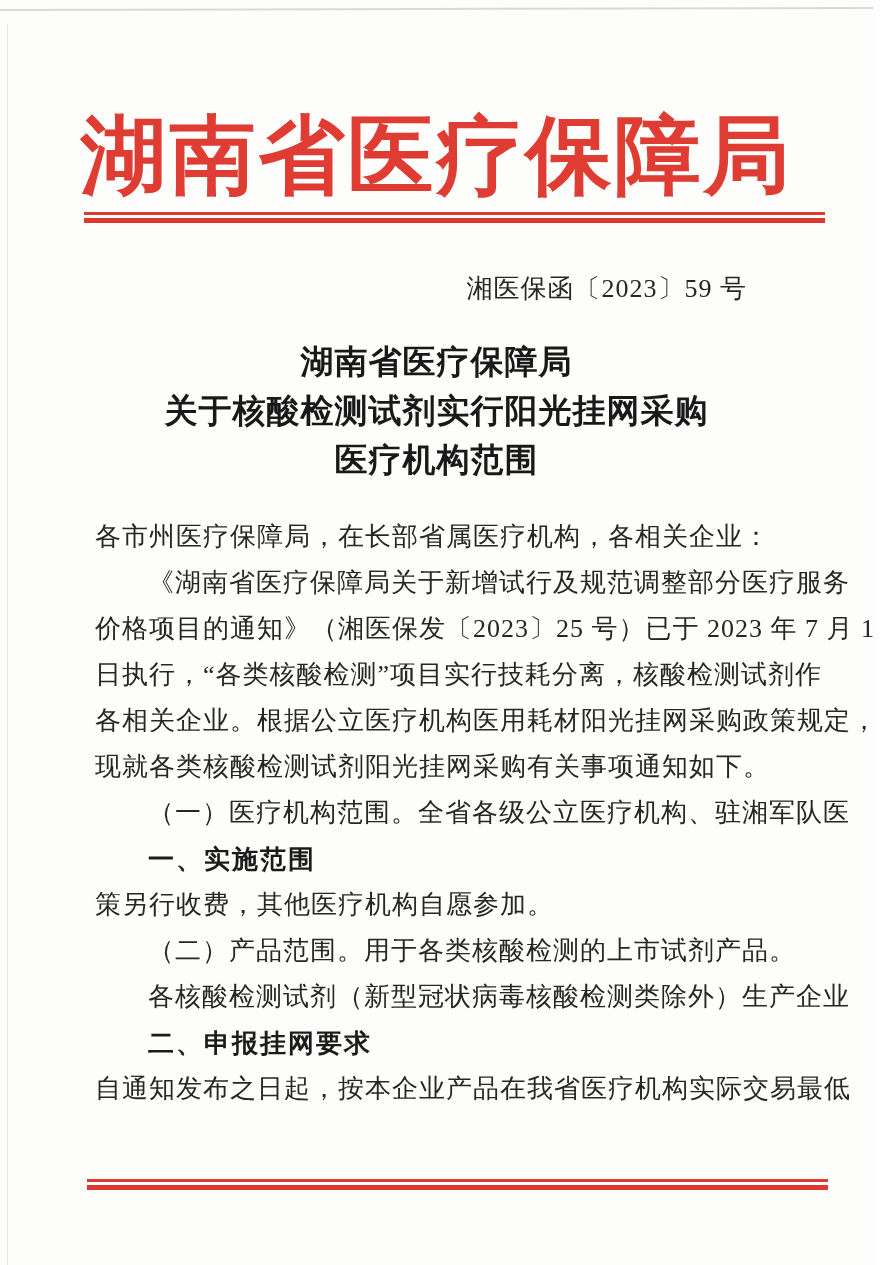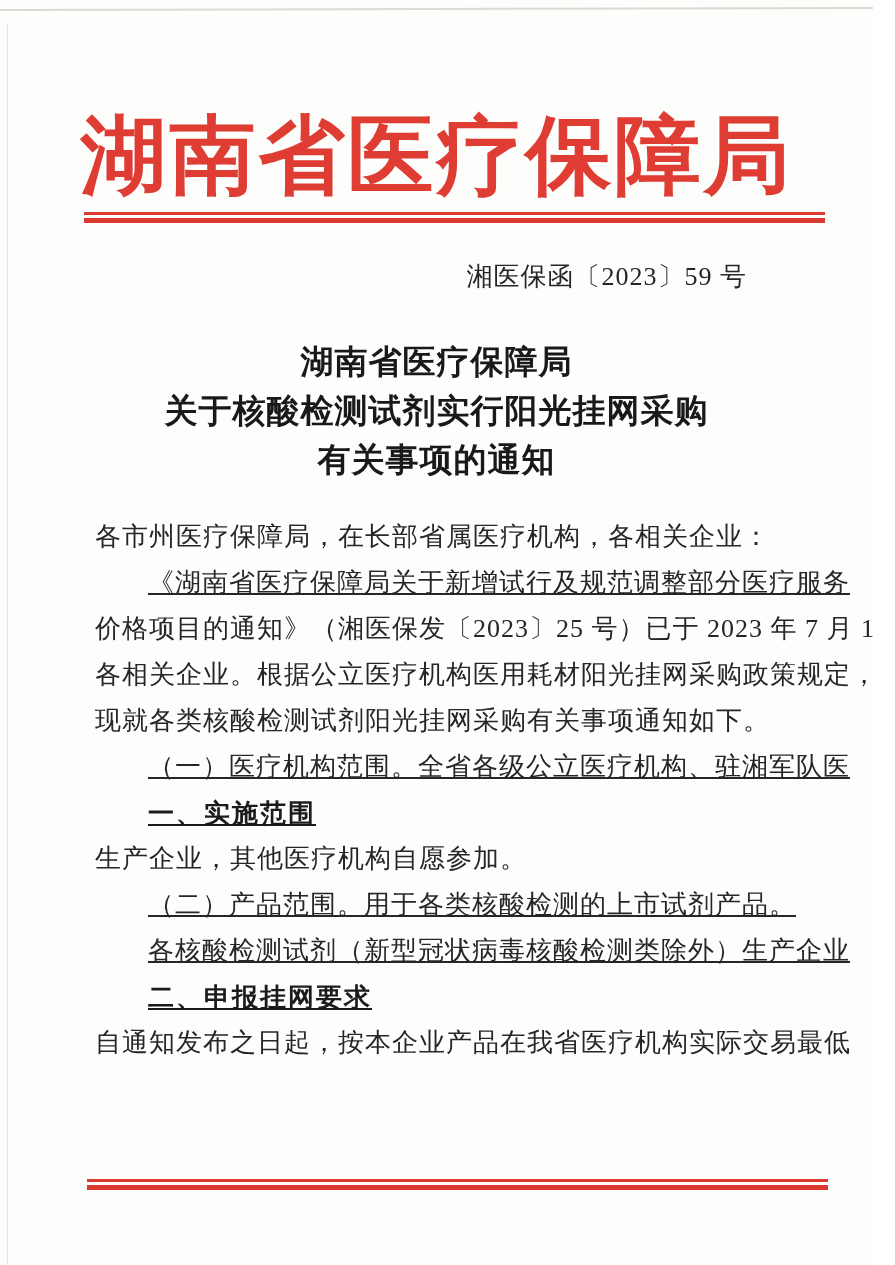--- a/index.html
+++ b/index.html
@@ -49,21 +49,21 @@
     width: 741px;
   }
   .rule-top { top: 212px; }
   .rule-bottom { top: 1179px; left: 87px; }
   .rule .line-thin  { height: 3px; background: #dc3a31; }
   .rule .line-gap   { height: 3px; background: transparent; }
   .rule .line-thick { height: 5px; background: #dc3a31; }
   
   .doc-number {
     position: absolute;
-    top: 260px; right: 126px;
+    top: 272px; right: 126px;
     font-size: 26px;
     line-height: 34px;
     color: #262626;
     letter-spacing: 1px;
     white-space: nowrap;
   }
   
   .title {
     position: absolute;
     top: 338px; left: 0;
@@ -80,21 +80,21 @@
   .body-block {
     position: absolute;
     top: 514px; left: 95px;
     width: 738px;
     font-size: 26px;
     line-height: 46px;
     color: #262626;
     letter-spacing: 1px;
   }
   .body-line { white-space: nowrap; }
-  .body-line.indent { text-indent: 53px; text-decoration: underline; }
+  .body-line.indent { text-indent: 53px; }
   .body-line.heading {
     font-family: "Liberation Sans", sans-serif;
     font-weight: 700;
     color: #1b1b1b;
     letter-spacing: 2px;
   }
 </style>
 </head>
 <body>
 
@@ -109,32 +109,33 @@
     <div class="line-thin"></div>
     <div class="line-gap"></div>
     <div class="line-thick"></div>
   </div>
 
   <div class="doc-number">湘医保函〔2023〕59 号</div>
 
   <div class="title">
     <span class="title-line">湖南省医疗保障局</span>
     <span class="title-line">关于核酸检测试剂实行阳光挂网采购</span>
-    <span class="title-line">有关事项的通知</span>
+    <span class="title-line">医疗机构范围</span>
   </div>
 
   <div class="body-block">
       <div class="body-line">各市州医疗保障局，在长部省属医疗机构，各相关企业：</div>
       <div class="body-line indent">《湖南省医疗保障局关于新增试行及规范调整部分医疗服务</div>
       <div class="body-line">价格项目的通知》（湘医保发〔2023〕25 号）已于 2023 年 7 月 1</div>
+      <div class="body-line">日执行，“各类核酸检测”项目实行技耗分离，核酸检测试剂作</div>
       <div class="body-line">各相关企业。根据公立医疗机构医用耗材阳光挂网采购政策规定，</div>
       <div class="body-line">现就各类核酸检测试剂阳光挂网采购有关事项通知如下。</div>
       <div class="body-line indent">（一）医疗机构范围。全省各级公立医疗机构、驻湘军队医</div>
       <div class="body-line indent heading">一、实施范围</div>
-      <div class="body-line">生产企业，其他医疗机构自愿参加。</div>
+      <div class="body-line">策另行收费，其他医疗机构自愿参加。</div>
       <div class="body-line indent">（二）产品范围。用于各类核酸检测的上市试剂产品。</div>
       <div class="body-line indent">各核酸检测试剂（新型冠状病毒核酸检测类除外）生产企业</div>
       <div class="body-line indent heading">二、申报挂网要求</div>
       <div class="body-line">自通知发布之日起，按本企业产品在我省医疗机构实际交易最低</div>
     </div>
 
   <div class="rule rule-bottom">
     <div class="line-thin"></div>
     <div class="line-gap"></div>
     <div class="line-thick"></div>

